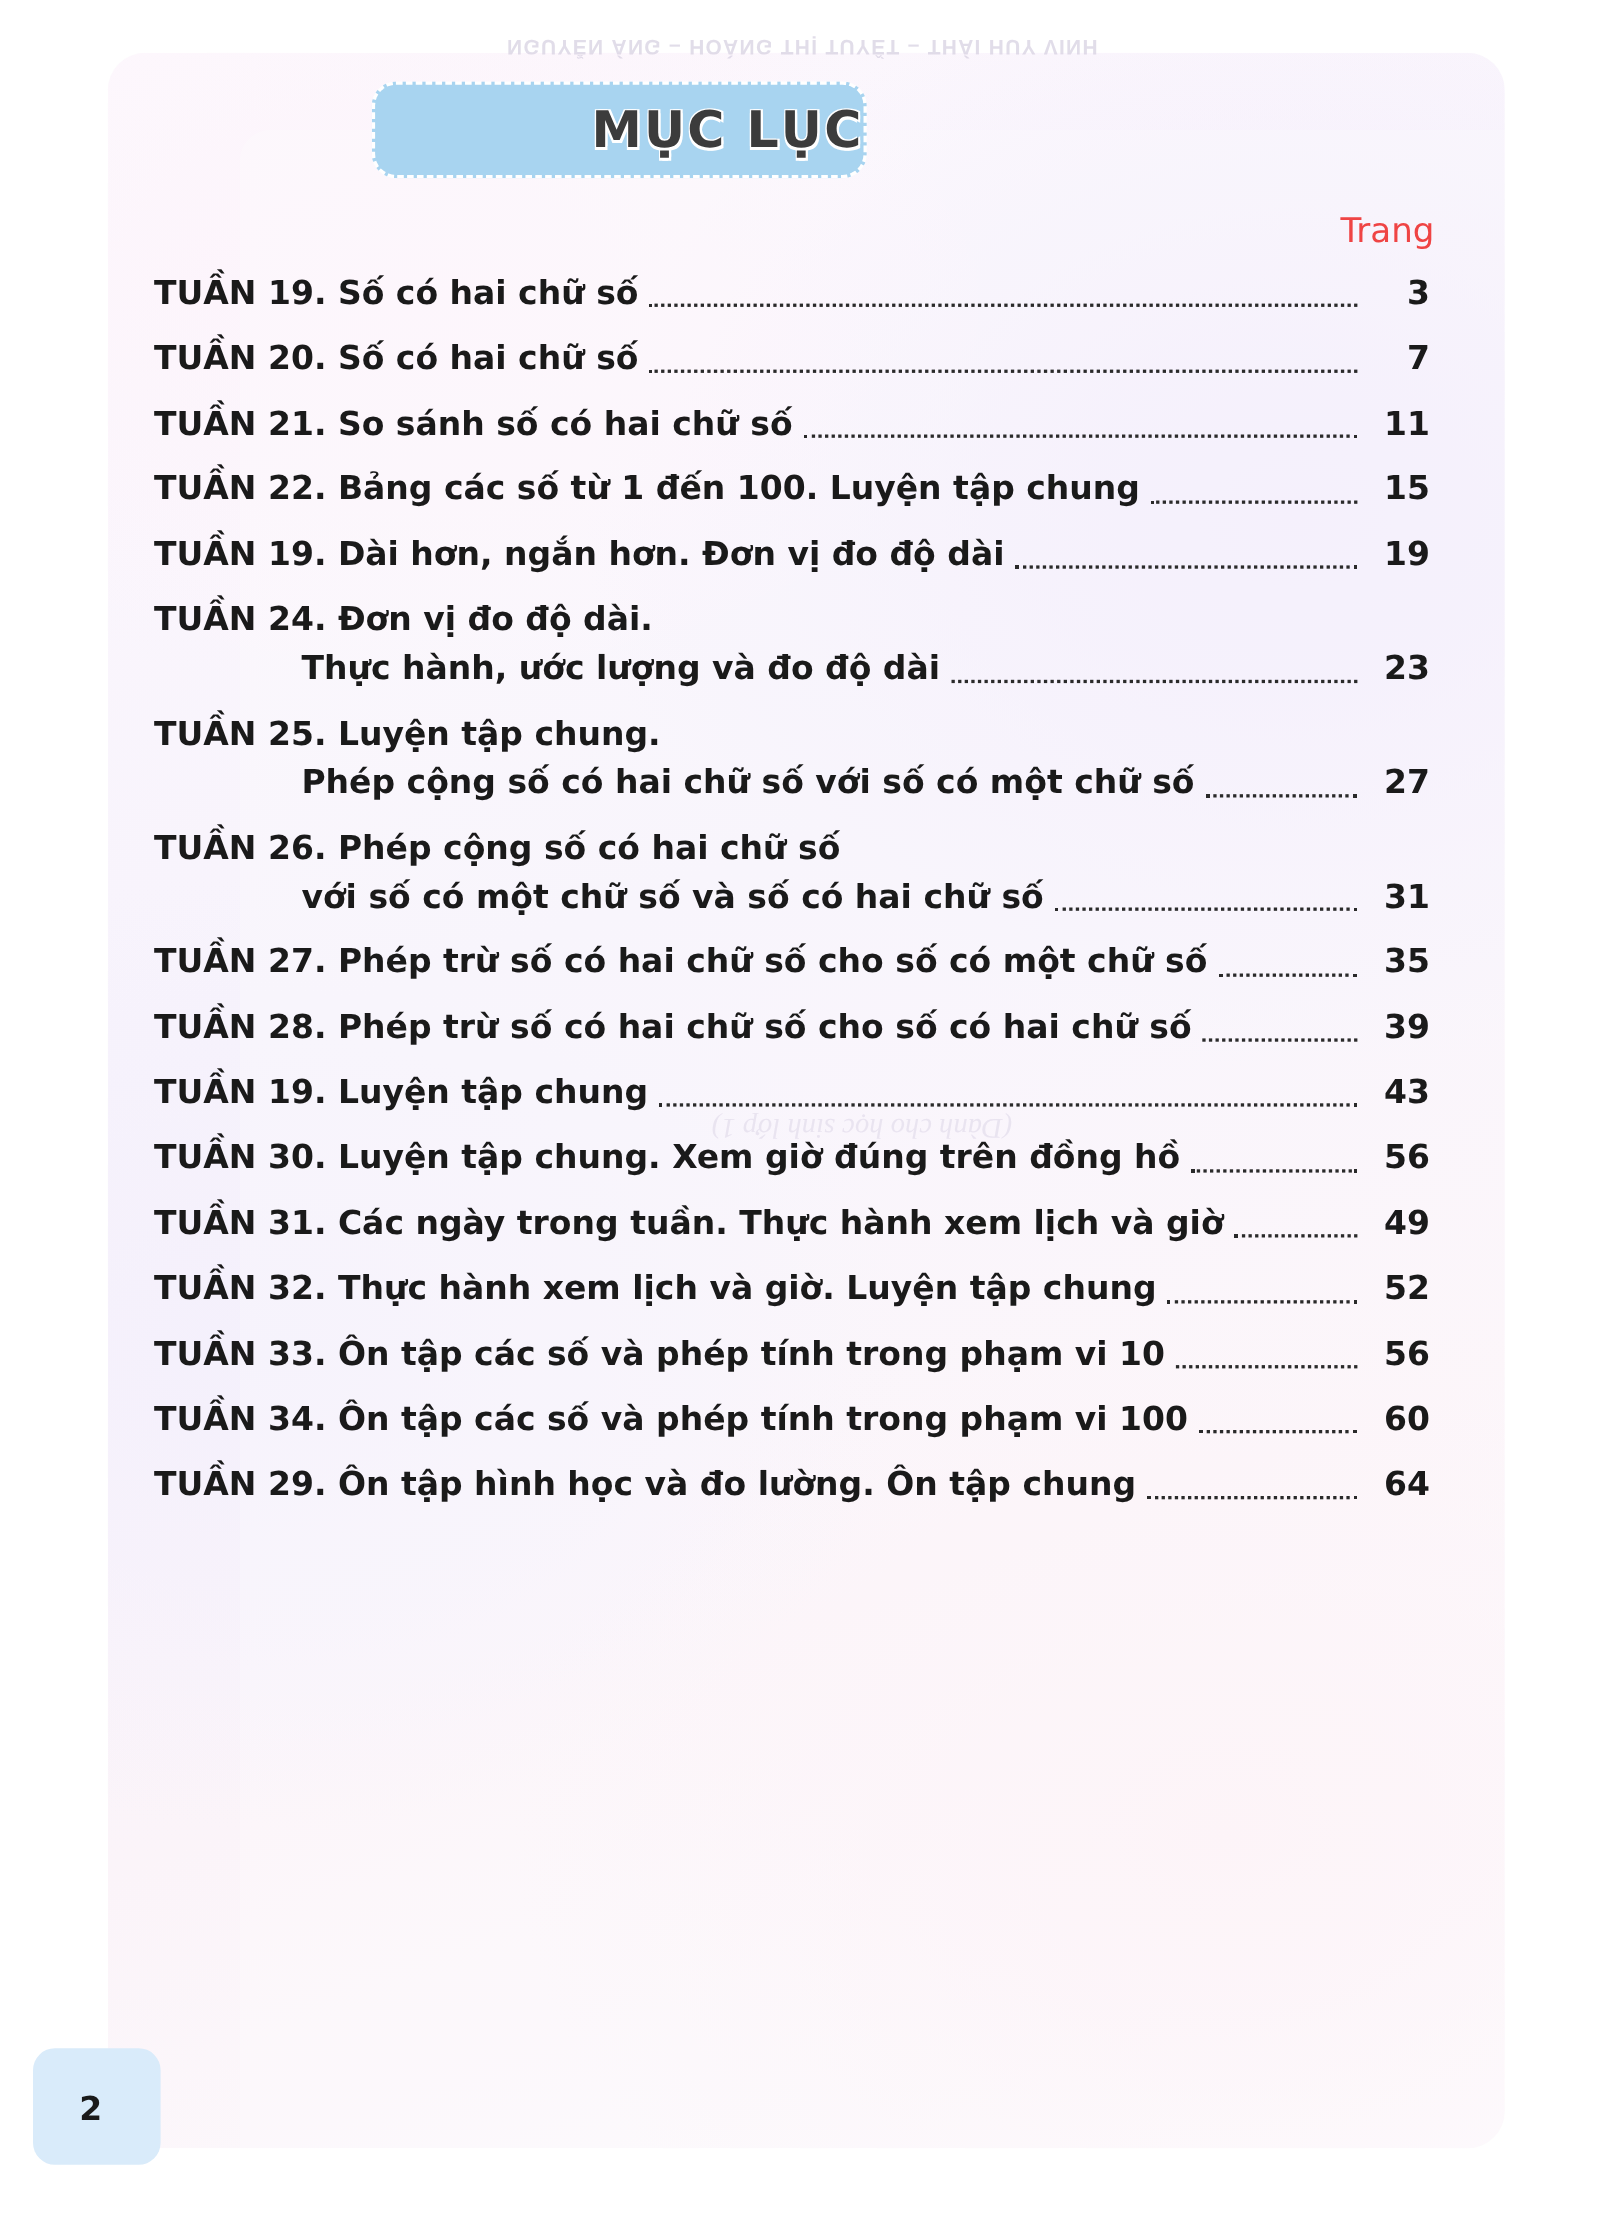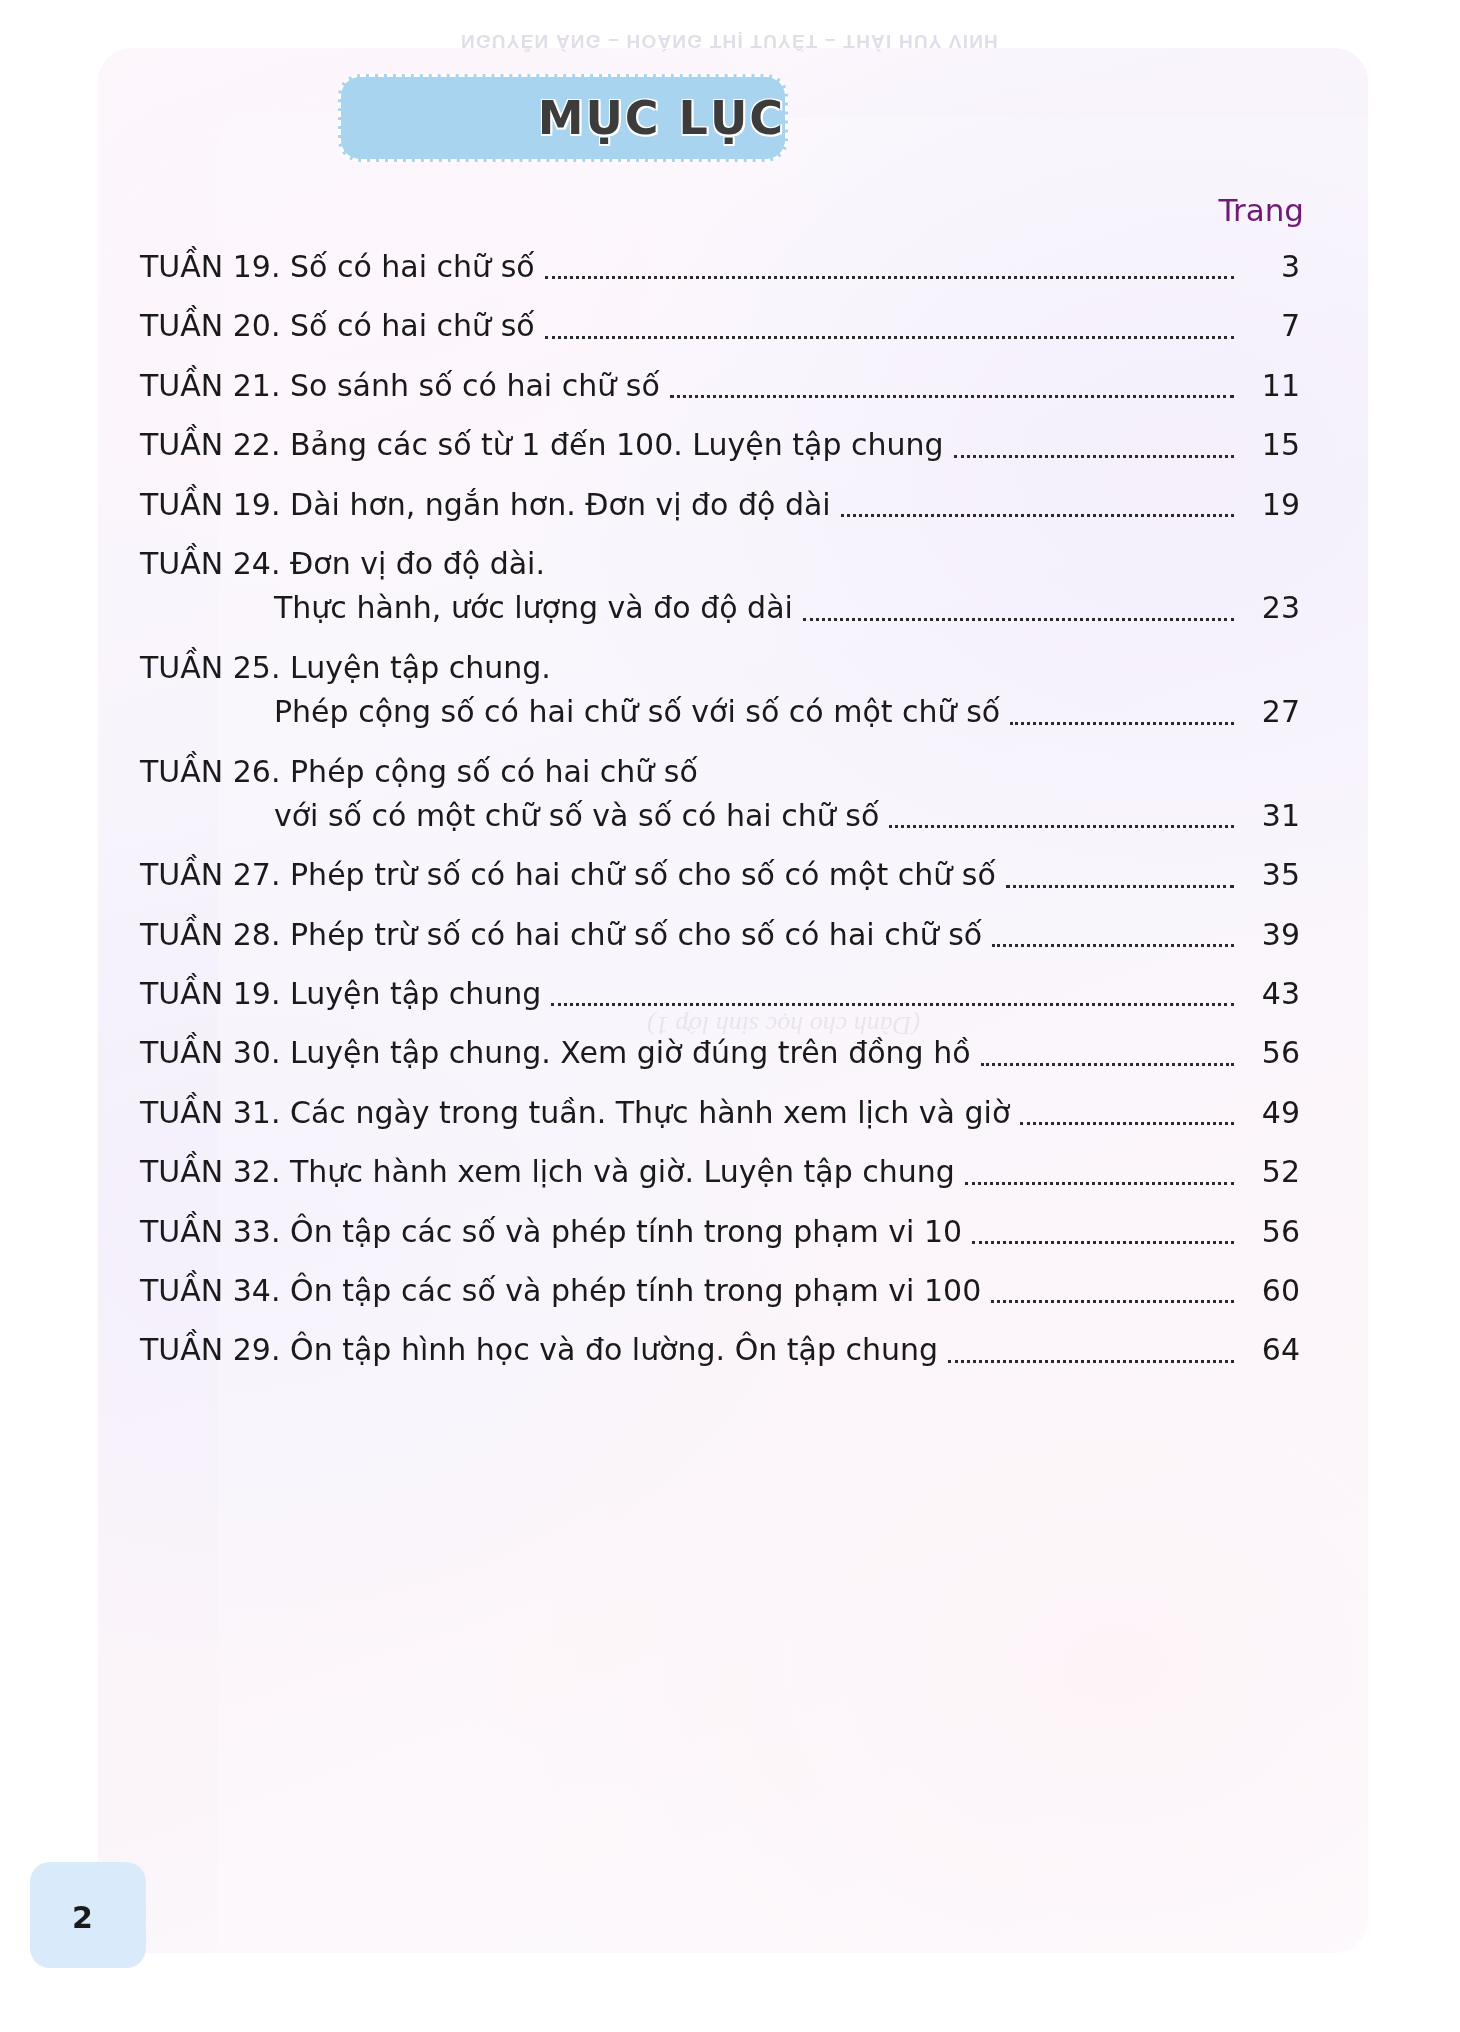--- a/index.html
+++ b/index.html
@@ -97,29 +97,30 @@
       -1px 2px 0 #ffffff;
   }
 
   
   .trang-label {
     position: absolute;
     right: 156px;
     top: 192px;
     font-family: "DejaVu Sans", sans-serif;
     font-size: 31px;
-    color: #701a75;
+    color: #ef4444;
   }
 
   
   .toc {
     position: absolute;
     left: 140px;
     top: 248px;
     width: 1160px;
+    font-weight: bold;
   }
   .toc-row {
     display: flex;
     align-items: flex-end;
     font-family: "DejaVu Sans", sans-serif;
     font-size: 30px;
     color: #1a1a1a;
     margin-bottom: 21px;
     line-height: 1.28;
     white-space: nowrap;

